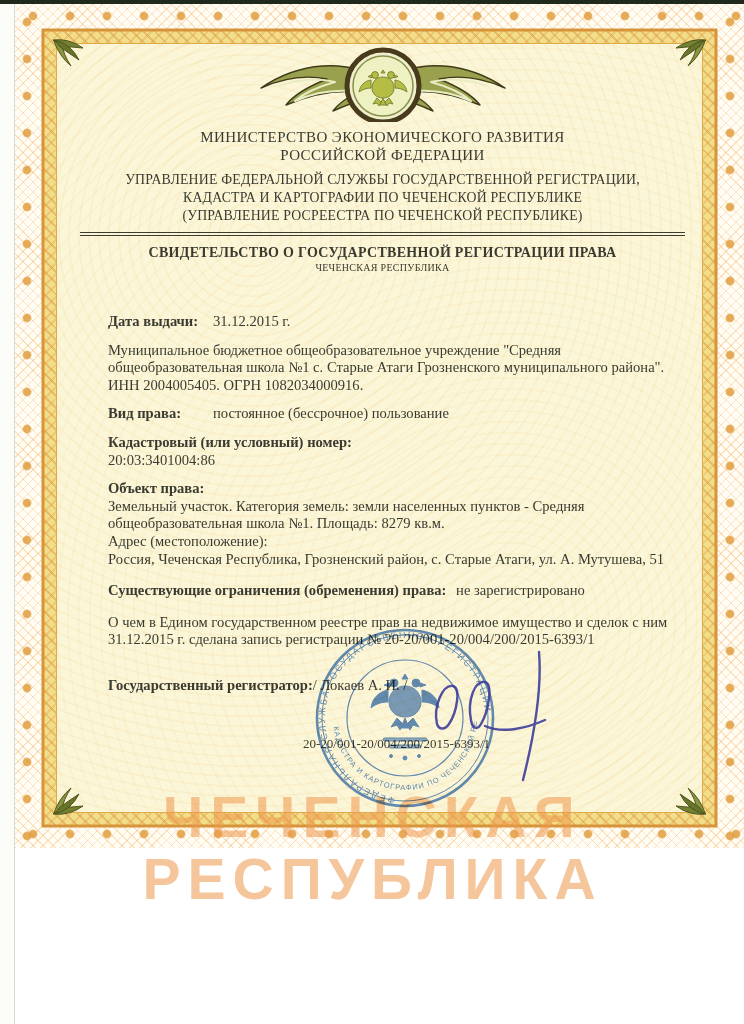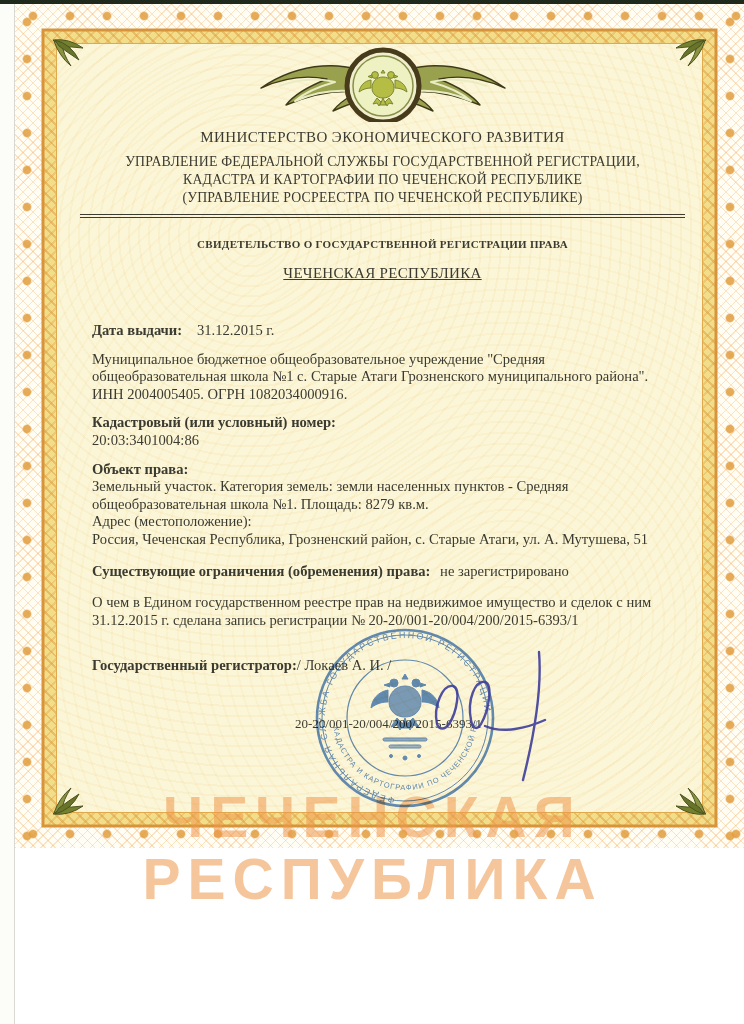--- a/index.html
+++ b/index.html
@@ -40,24 +40,24 @@
   .leaf-bl{left:34px;bottom:28px;transform:scaleY(-1);}
   .leaf-br{right:34px;bottom:28px;transform:scale(-1,-1);}
 
   .content{position:absolute;left:65px;top:40px;width:605px;z-index:2;}
 
   .emblem-wrap{text-align:center;margin:2px 0 0 0;}
   .hdr{ text-align:center; }
   .hdr-ministry{font-size:15px;line-height:18px;letter-spacing:0.4px;margin-top:2px;}
   .hdr-dept{font-size:13.8px;line-height:18px;letter-spacing:0.2px;margin-top:7px;}
   .double-rule{height:2px;border-top:1.6px solid #3c3c32;border-bottom:1.6px solid #3c3c32;margin:7px 0 0 0;}
-  .hdr-title{font-size:11px;font-weight:bold;letter-spacing:0.3px;margin-top:20px;}
-  .hdr-sub{font-size:15px;letter-spacing:0.3px;margin-top:15px;text-decoration:underline;}
-
-  .body-text{margin-top:40px;margin-left:12px;font-size:14.6px;line-height:17.6px;}
+  .hdr-title{font-size:14px;font-weight:bold;letter-spacing:0.3px;margin-top:9px;}
+  .hdr-sub{font-size:10px;letter-spacing:0.3px;margin-top:1px;}
+
+  .body-text{margin-top:40px;margin-left:28px;font-size:14.6px;line-height:17.6px;}
   .fgroup{margin-bottom:11px;}
   .frow{display:flex;}
   .flabel{font-weight:bold;}
   .fcol{width:105px;flex:0 0 105px;}
   .fpara{max-width:586px;}
   .inline-gap{margin-left:6px;}
   .registrar-row{display:flex;justify-content:flex-start;margin-top:28px;}
   .regnum{ text-align:center; margin-top:40px; font-size:13px;}
 
   .watermark{position:absolute;left:0;right:14px;top:782px;z-index:1;text-align:center;
@@ -139,20 +139,21 @@
             <path d="M122 52 l-4 6 4 -1 2 3 2 -4 Z"></path>
             <path d="M134 52 l4 6 -4 -1 -2 3 -2 -4 Z"></path>
             <path d="M128 52 l-3 7 h6 Z"></path>
           </g>
         </svg>
       </div>
 
       <div class="hdr">
         <div class="hdr-ministry">
           <div>МИНИСТЕРСТВО ЭКОНОМИЧЕСКОГО РАЗВИТИЯ</div>
+          <div>РОССИЙСКОЙ ФЕДЕРАЦИИ</div>
         </div>
         <div class="hdr-dept">
           <div>УПРАВЛЕНИЕ ФЕДЕРАЛЬНОЙ СЛУЖБЫ ГОСУДАРСТВЕННОЙ РЕГИСТРАЦИИ,</div>
           <div>КАДАСТРА И КАРТОГРАФИИ ПО ЧЕЧЕНСКОЙ РЕСПУБЛИКЕ</div>
           <div>(УПРАВЛЕНИЕ РОСРЕЕСТРА ПО ЧЕЧЕНСКОЙ РЕСПУБЛИКЕ)</div>
         </div>
         <div class="double-rule"></div>
         <div class="hdr-title">СВИДЕТЕЛЬСТВО О ГОСУДАРСТВЕННОЙ РЕГИСТРАЦИИ ПРАВА</div>
         <div class="hdr-sub">ЧЕЧЕНСКАЯ РЕСПУБЛИКА</div>
       </div>
@@ -162,20 +163,24 @@
         <div class="fgroup frow">
           <span class="flabel fcol">Дата выдачи:</span>
           <span>31.12.2015 г.</span>
         </div>
 
 
         <div class="fgroup">
           <div class="fpara">Муниципальное бюджетное общеобразовательное учреждение "Средняя общеобразовательная школа №1 с. Старые Атаги Грозненского муниципального района". ИНН 2004005405. ОГРН 1082034000916.</div>
         </div>
 
+        <div class="fgroup frow">
+          <span class="flabel fcol">Вид права:</span>
+          <span>постоянное (бессрочное) пользование</span>
+        </div>
 
         <div class="fgroup">
           <div class="flabel">Кадастровый (или условный) номер:</div>
           <div>20:03:3401004:86</div>
         </div>
 
         <div class="fgroup">
           <div class="flabel">Объект права:</div>
           <div class="fpara">Земельный участок. Категория земель: земли населенных пунктов - Средняя общеобразовательная школа №1. Площадь: 8279 кв.м.</div>
           <div>Адрес (местоположение):</div>

